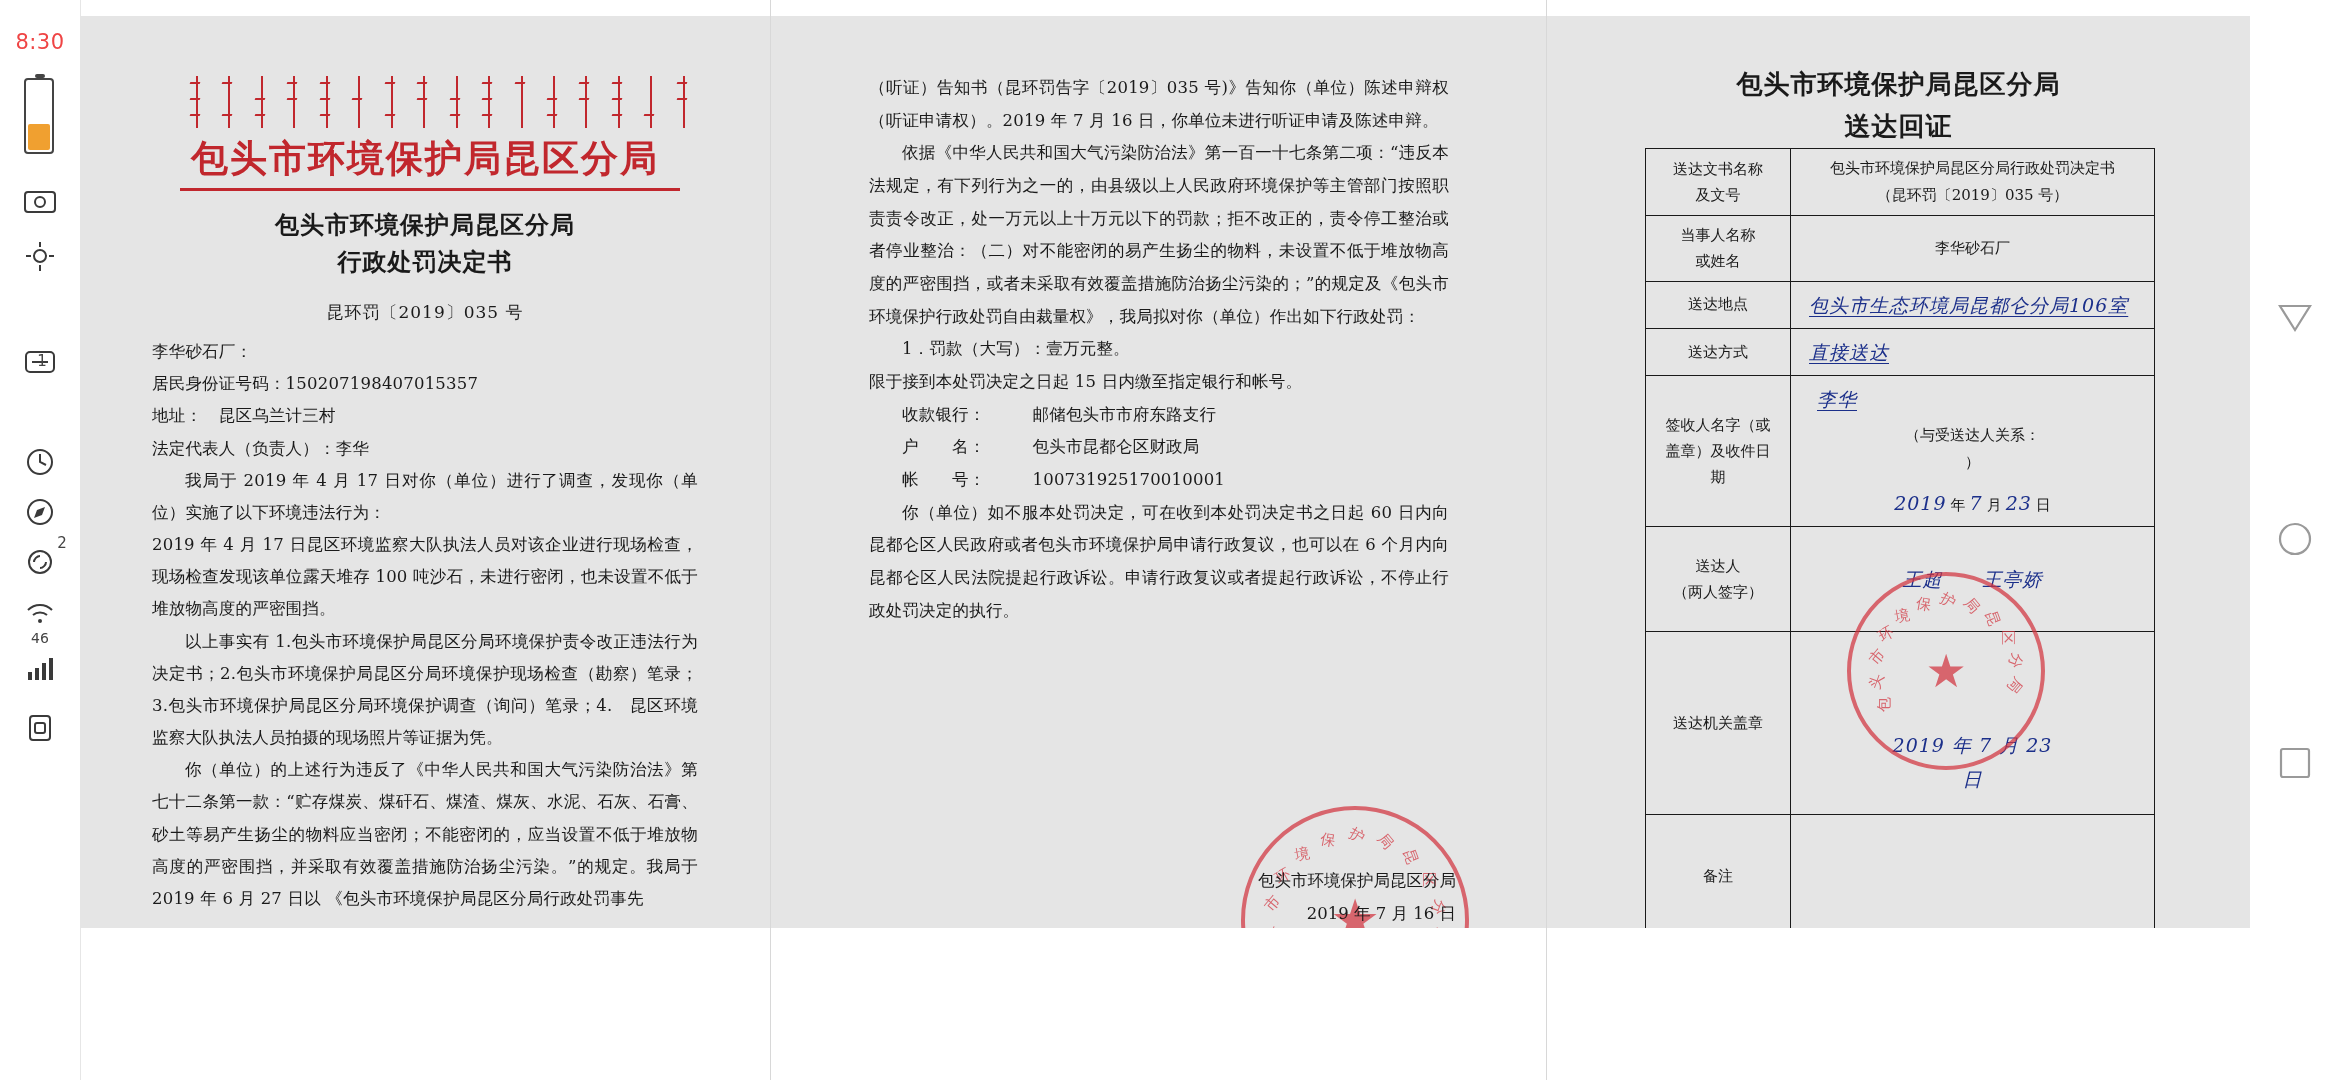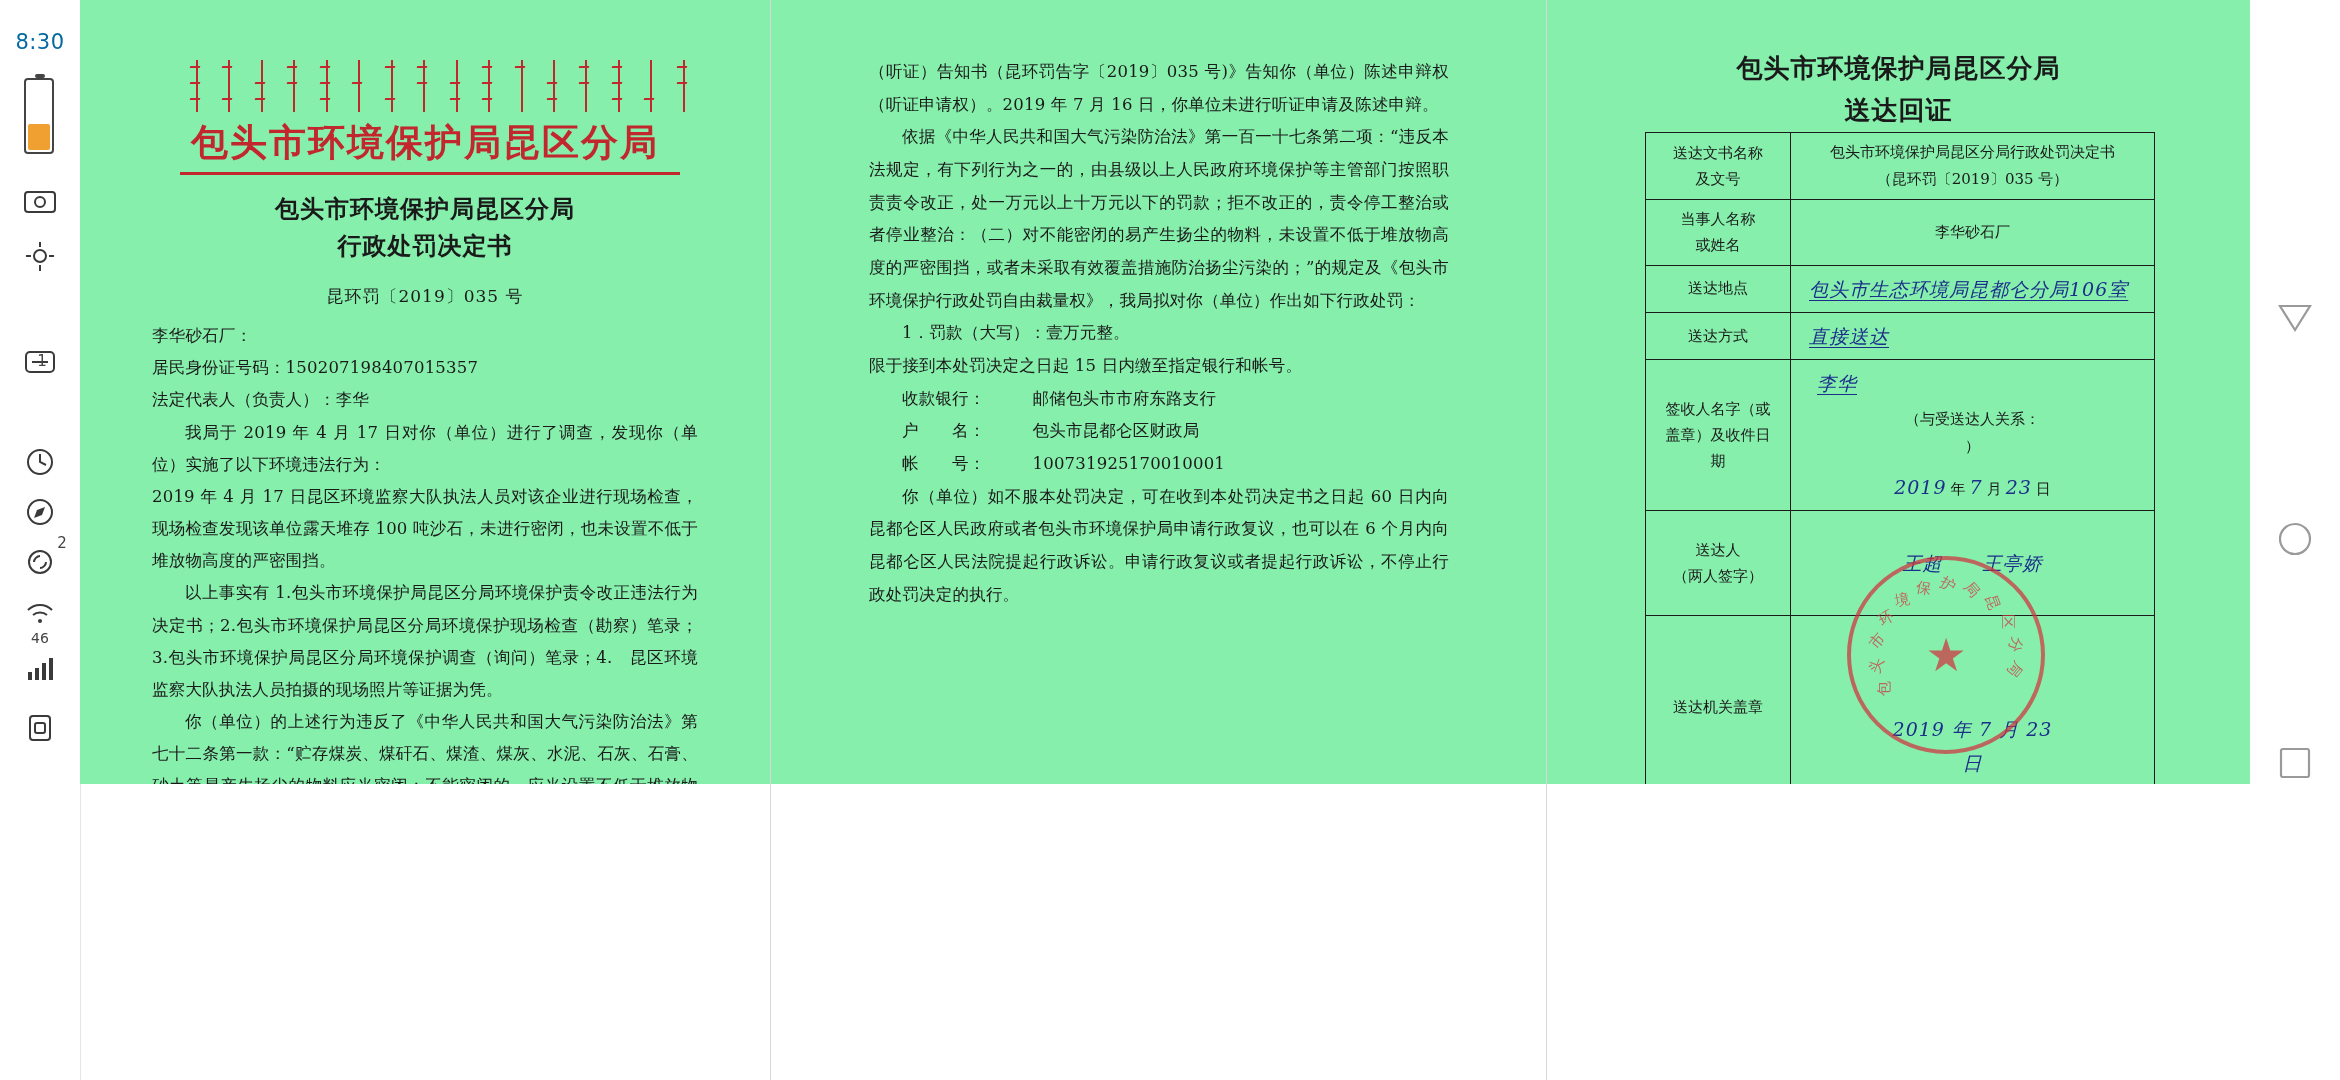--- a/index.html
+++ b/index.html
@@ -26,21 +26,21 @@
     background: #ffffff;
     border-right: 1px solid #e6e6e6;
     color: #2b2b2b;
   }
   .sb-clock {
     position: absolute;
     left: 6px; top: 30px;
     width: 68px;
     font-size: 21px;
     letter-spacing: 0.5px;
-    color: #0369a1;
+    color: #ef4444;
     text-align: center;
   }
   .sb-battery {
     position: absolute;
     left: 24px; top: 78px;
     width: 30px; height: 76px;
     border: 2px solid #444;
     border-radius: 4px;
     background: #fff;
     box-sizing: border-box;
@@ -84,23 +84,23 @@
   .nav-btn {
     position: absolute;
     left: 18px;
     width: 54px; height: 54px;
     color: #9a9a9a;
   }
   .nav-btn svg { width: 54px; height: 54px; display:block; }
   
   .page {
     position: absolute;
-    top: 0;
-    height: 784px;
-    background: #86efac;
+    top: 16px;
+    height: 912px;
+    background: #e5e5e5;
     box-sizing: border-box;
     overflow: hidden;
   }
   .page-sep {
     position: absolute;
     top: 0; height: 1080px;
     width: 1px;
     background: #d8d8d8;
   }
   
@@ -487,20 +487,21 @@
       <div class="doc-head">
         <div>包头市环境保护局昆区分局</div>
         <div>行政处罚决定书</div>
       </div>
 
       <div class="doc-number">昆环罚〔2019〕035 号</div>
 
       <div id="p1-body" class="body-text">
         <p>李华砂石厂：</p>
         <p>居民身份证号码：150207198407015357</p>
+        <p>地址：　昆区乌兰计三村</p>
         <p>法定代表人（负责人）：李华</p>
         <p class="indent">我局于 2019 年 4 月 17 日对你（单位）进行了调查，发现你（单位）实施了以下环境违法行为：</p>
         <p>2019 年 4 月 17 日昆区环境监察大队执法人员对该企业进行现场检查，现场检查发现该单位露天堆存 100 吨沙石，未进行密闭，也未设置不低于堆放物高度的严密围挡。</p>
         <p class="indent">以上事实有 1.包头市环境保护局昆区分局环境保护责令改正违法行为决定书；2.包头市环境保护局昆区分局环境保护现场检查（勘察）笔录；3.包头市环境保护局昆区分局环境保护调查（询问）笔录；4.　昆区环境监察大队执法人员拍摄的现场照片等证据为凭。</p>
         <p class="indent">你（单位）的上述行为违反了《中华人民共和国大气污染防治法》第七十二条第一款：“贮存煤炭、煤矸石、煤渣、煤灰、水泥、石灰、石膏、砂土等易产生扬尘的物料应当密闭；不能密闭的，应当设置不低于堆放物高度的严密围挡，并采取有效覆盖措施防治扬尘污染。”的规定。我局于 2019 年 6 月 27 日以 《包头市环境保护局昆区分局行政处罚事先</p>
       </div>
 
       <div class="red-rule-bottom"></div>
     </div>
   </div>

